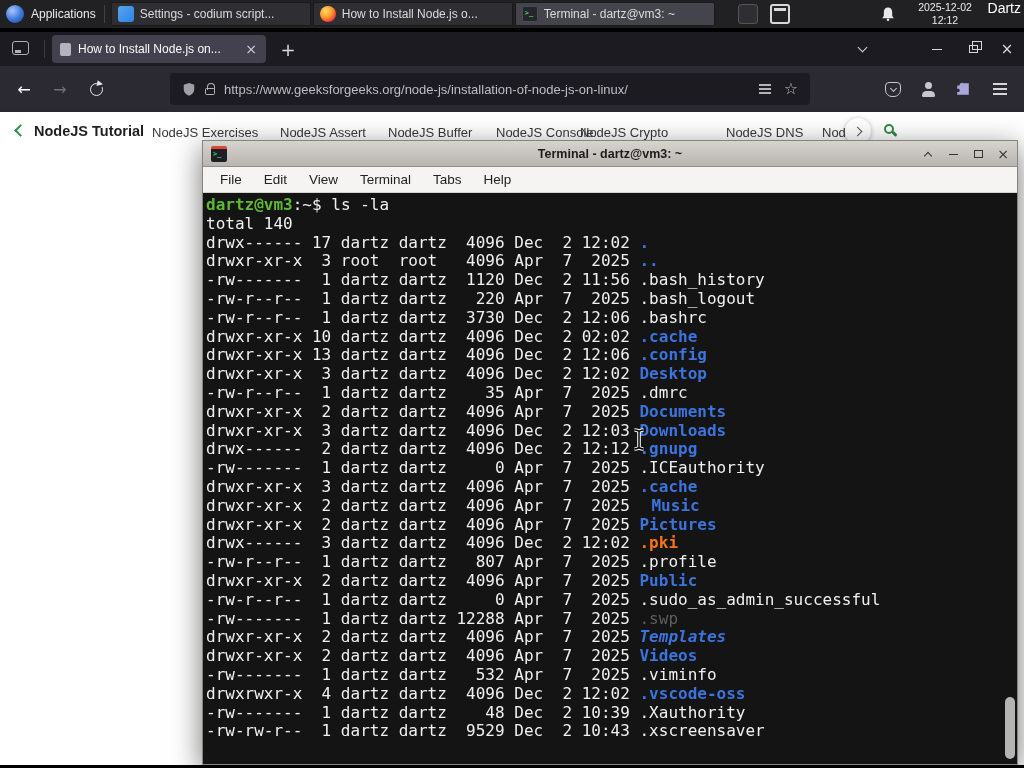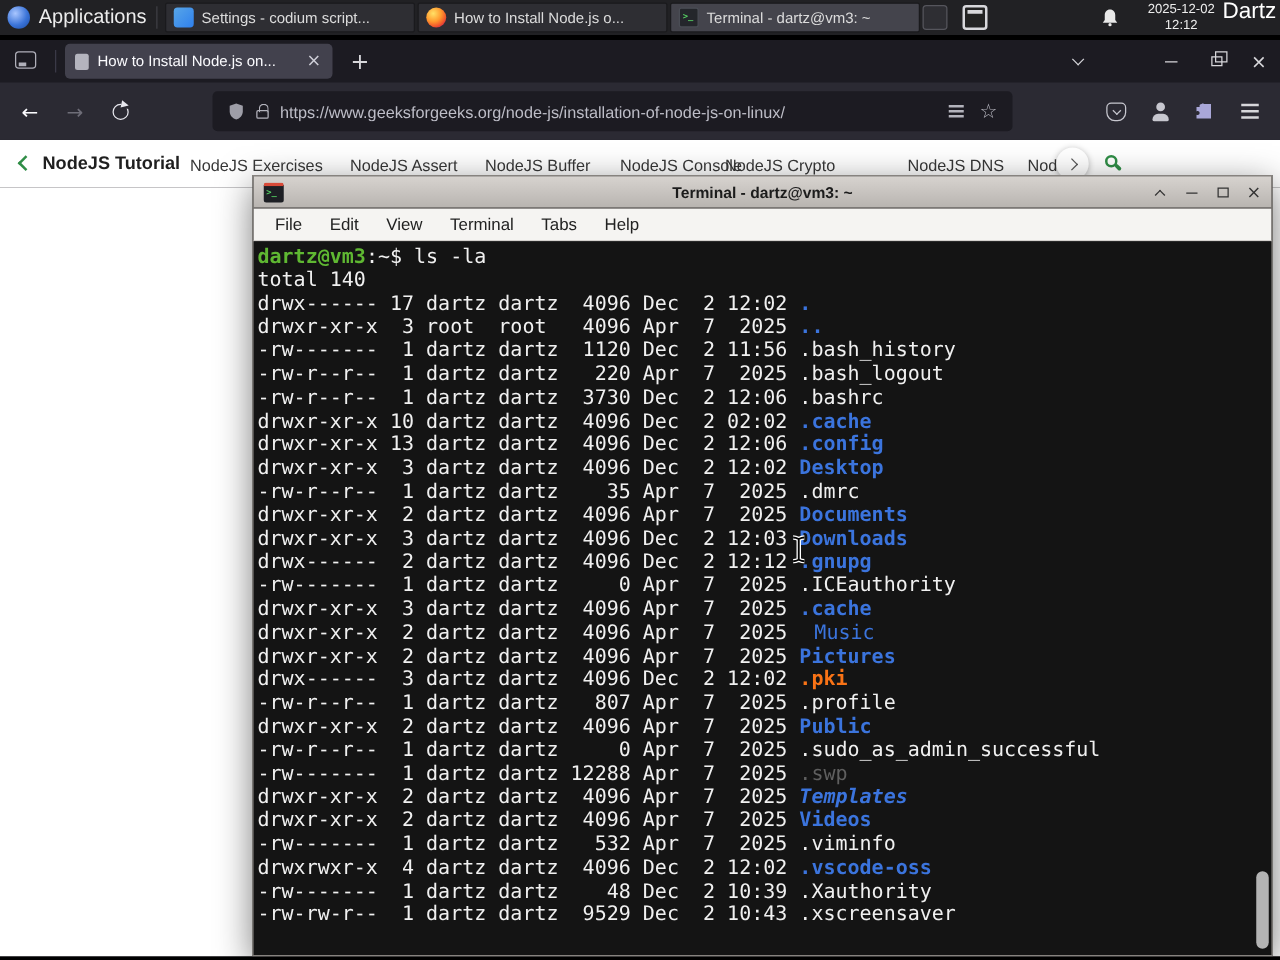--- a/index.html
+++ b/index.html
@@ -5,38 +5,38 @@
   * { box-sizing: border-box; }
   html,body { margin:0; padding:0; background:#000; }
   body { width:1024px; height:768px; overflow:hidden; font-family:"Liberation Sans", sans-serif; }
   .stage { position:relative; width:1024px; height:768px; background:#000; overflow:hidden; }
   .glyph { font-family:"DejaVu Sans", sans-serif; }
 
   
   .panel { position:absolute; left:0; top:0; width:1024px; height:28px; background:#212124; display:flex; align-items:center; z-index:30; }
   .app-menu { display:flex; align-items:center; gap:7px; padding:0 8px 0 6px; height:100%; cursor:default; }
   .app-icon { width:18px; height:18px; border-radius:50%; background:radial-gradient(circle at 35% 32%, #a9c6ff, #3b74d8 55%, #1d4fa8 95%); }
-  .app-label { color:#ececec; font-size:16px; }
+  .app-label { color:#ececec; font-size:12px; }
   .panel-sep { width:1px; height:18px; background:#3f3f44; margin-right:6px; }
   .taskbar { display:flex; align-items:center; height:100%; }
   .task-btn { width:200px; height:24px; margin-right:2px; background:#2e2e33; border:1px solid #1a1a1d; border-radius:2px; display:flex; align-items:center; gap:6px; padding:0 6px; overflow:hidden; }
   .task-btn.active { background:#44444c; }
   .task-title { color:#dcdcdc; font-size:12px; white-space:nowrap; overflow:hidden; }
   .ticon { flex:0 0 auto; width:16px; height:16px; }
   .ticon.firefox { border-radius:50%; background:radial-gradient(circle at 35% 30%, #ffe066, #ff9a2e 42%, #f0542c 68%, #c2185b 88%, #7a1fa2); }
   .ticon.codium { border-radius:3px; background:linear-gradient(135deg,#58a6e8,#2f80ed); }
   .ticon.terminal { border-radius:2px; background:#24262b; border:1px solid #4a4d55; position:relative; }
   .ticon.terminal::after { content:'>_'; position:absolute; left:2px; top:2px; color:#56d364; font:bold 7px "DejaVu Sans Mono",monospace; }
   .tray { position:absolute; left:738px; top:4px; display:flex; gap:12px; }
   .tray-ic1 { width:20px; height:20px; border-radius:3px; background:#2e2e33; border:1px solid #55555c; }
   .tray-ic2 { width:20px; height:20px; border-radius:3px; background:#222; border:2px solid #d8d8dc; position:relative; }
   .tray-ic2::after { content:''; position:absolute; left:2px; top:2px; right:2px; height:3px; background:#d8d8dc; }
   .bell { position:absolute; left:880px; top:6px; width:16px; height:16px; }
   .clock { position:absolute; left:905px; top:1px; width:80px; text-align:center; color:#ececec; font-size:10.5px; line-height:13px; }
-  .panel-user { position:absolute; right:3px; top:0; height:16px; display:flex; align-items:center; color:#fff; font-size:18px; }
+  .panel-user { position:absolute; right:3px; top:0; height:16px; display:flex; align-items:center; color:#fff; font-size:14px; }
 
   
   .ffwin { position:absolute; left:0; top:32px; width:1024px; height:733px; background:#1c1b22; z-index:1; }
   .tabbar { position:absolute; left:0; top:0; width:100%; height:34px; background:#1c1b22; }
   .ffview-btn { position:absolute; left:12px; top:9px; width:17px; height:14px; border:1.5px solid #b0b0ba; border-radius:3px; }
   .ffview-btn::after { content:''; position:absolute; left:2px; bottom:1px; width:6px; height:3px; background:#b0b0ba; }
   .tab-sep { position:absolute; left:44px; top:8px; width:1px; height:18px; background:#3a3947; }
   .tab { position:absolute; left:52px; top:3px; width:214px; height:28px; background:#42414d; border-radius:4px; display:flex; align-items:center; gap:7px; padding:0 8px; }
   .favicon-doc { width:11px; height:13px; background:#b4b4be; border-radius:2px; }
   .tab-title { flex:1; color:#fbfbfe; font-size:12px; white-space:nowrap; overflow:hidden; }
@@ -259,21 +259,21 @@
           <div class="trow"><span>-rw-r--r--  1 dartz dartz  3730 Dec  2 12:06 </span><span style="color: rgb(240, 240, 240);">.bashrc</span></div>
           <div class="trow"><span>drwxr-xr-x 10 dartz dartz  4096 Dec  2 02:02 </span><span style="color: rgb(59, 116, 221); font-weight: bold;">.cache</span></div>
           <div class="trow"><span>drwxr-xr-x 13 dartz dartz  4096 Dec  2 12:06 </span><span style="color: rgb(59, 116, 221); font-weight: bold;">.config</span></div>
           <div class="trow"><span>drwxr-xr-x  3 dartz dartz  4096 Dec  2 12:02 </span><span style="color: rgb(59, 116, 221); font-weight: bold;">Desktop</span></div>
           <div class="trow"><span>-rw-r--r--  1 dartz dartz    35 Apr  7  2025 </span><span style="color: rgb(240, 240, 240);">.dmrc</span></div>
           <div class="trow"><span>drwxr-xr-x  2 dartz dartz  4096 Apr  7  2025 </span><span style="color: rgb(59, 116, 221); font-weight: bold;">Documents</span></div>
           <div class="trow"><span>drwxr-xr-x  3 dartz dartz  4096 Dec  2 12:03 </span><span style="color: rgb(59, 116, 221); font-weight: bold;">Downloads</span></div>
           <div class="trow"><span>drwx------  2 dartz dartz  4096 Dec  2 12:12 </span><span style="color: rgb(59, 116, 221); font-weight: bold;">.gnupg</span></div>
           <div class="trow"><span>-rw-------  1 dartz dartz     0 Apr  7  2025 </span><span style="color: rgb(240, 240, 240);">.ICEauthority</span></div>
           <div class="trow"><span>drwxr-xr-x  3 dartz dartz  4096 Apr  7  2025 </span><span style="color: rgb(59, 116, 221); font-weight: bold;">.cache</span></div>
-          <div class="trow"><span>drwxr-xr-x  2 dartz dartz  4096 Apr  7  2025 </span><span style="color: rgb(59, 116, 221); font-weight: normal; padding-left: 12px;">Music</span></div>
+          <div class="trow"><span>drwxr-xr-x  2 dartz dartz  4096 Apr  7  2025 </span><span style="color: rgb(59, 116, 221); font-weight: bold; padding-left: 12px;">Music</span></div>
           <div class="trow"><span>drwxr-xr-x  2 dartz dartz  4096 Apr  7  2025 </span><span style="color: rgb(59, 116, 221); font-weight: bold;">Pictures</span></div>
           <div class="trow"><span>drwx------  3 dartz dartz  4096 Dec  2 12:02 </span><span style="color: #f97316; font-weight: bold;">.pki</span></div>
           <div class="trow"><span>-rw-r--r--  1 dartz dartz   807 Apr  7  2025 </span><span style="color: rgb(240, 240, 240);">.profile</span></div>
           <div class="trow"><span>drwxr-xr-x  2 dartz dartz  4096 Apr  7  2025 </span><span style="color: rgb(59, 116, 221); font-weight: bold;">Public</span></div>
           <div class="trow"><span>-rw-r--r--  1 dartz dartz     0 Apr  7  2025 </span><span style="color: rgb(240, 240, 240);">.sudo_as_admin_successful</span></div>
           <div class="trow"><span>-rw-------  1 dartz dartz 12288 Apr  7  2025 </span><span style="color: rgb(95, 95, 95);">.swp</span></div>
           <div class="trow"><span>drwxr-xr-x  2 dartz dartz  4096 Apr  7  2025 </span><span style="color: rgb(59, 116, 221); font-weight: bold; font-style: italic;">Templates</span></div>
           <div class="trow"><span>drwxr-xr-x  2 dartz dartz  4096 Apr  7  2025 </span><span style="color: rgb(59, 116, 221); font-weight: bold;">Videos</span></div>
           <div class="trow"><span>-rw-------  1 dartz dartz   532 Apr  7  2025 </span><span style="color: rgb(240, 240, 240);">.viminfo</span></div>
           <div class="trow"><span>drwxrwxr-x  4 dartz dartz  4096 Dec  2 12:02 </span><span style="color: rgb(59, 116, 221); font-weight: bold;">.vscode-oss</span></div>

